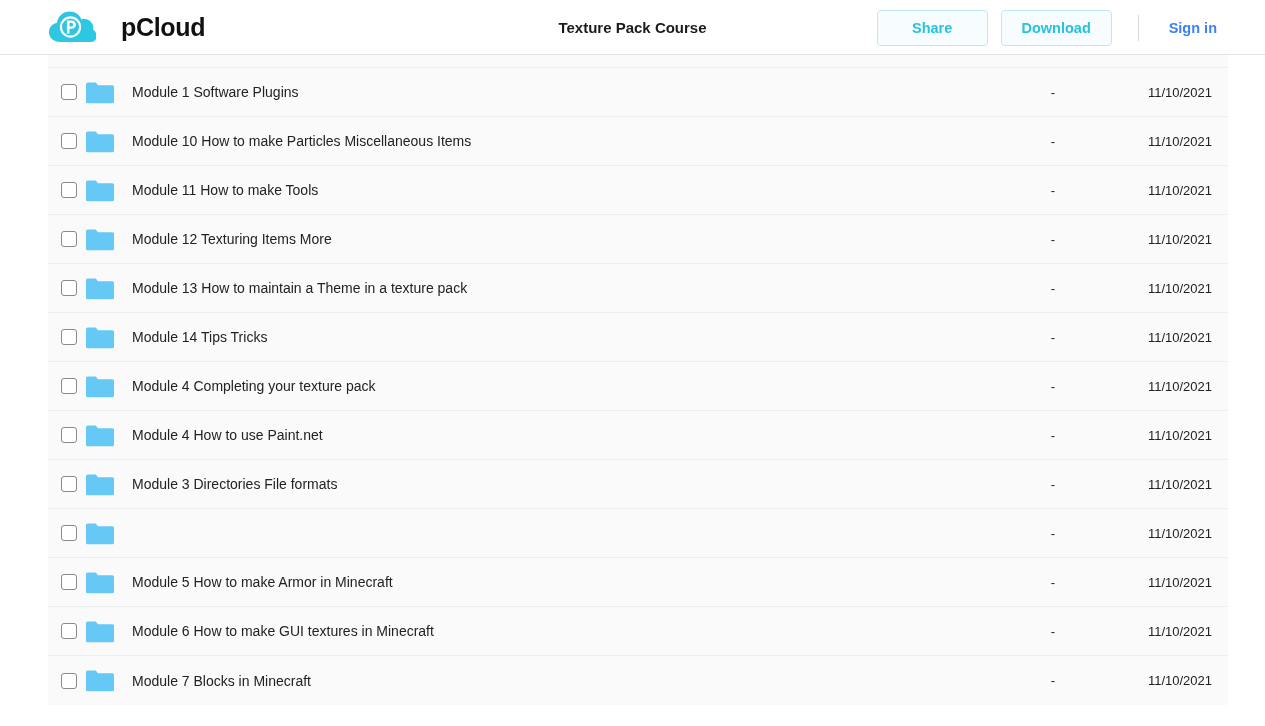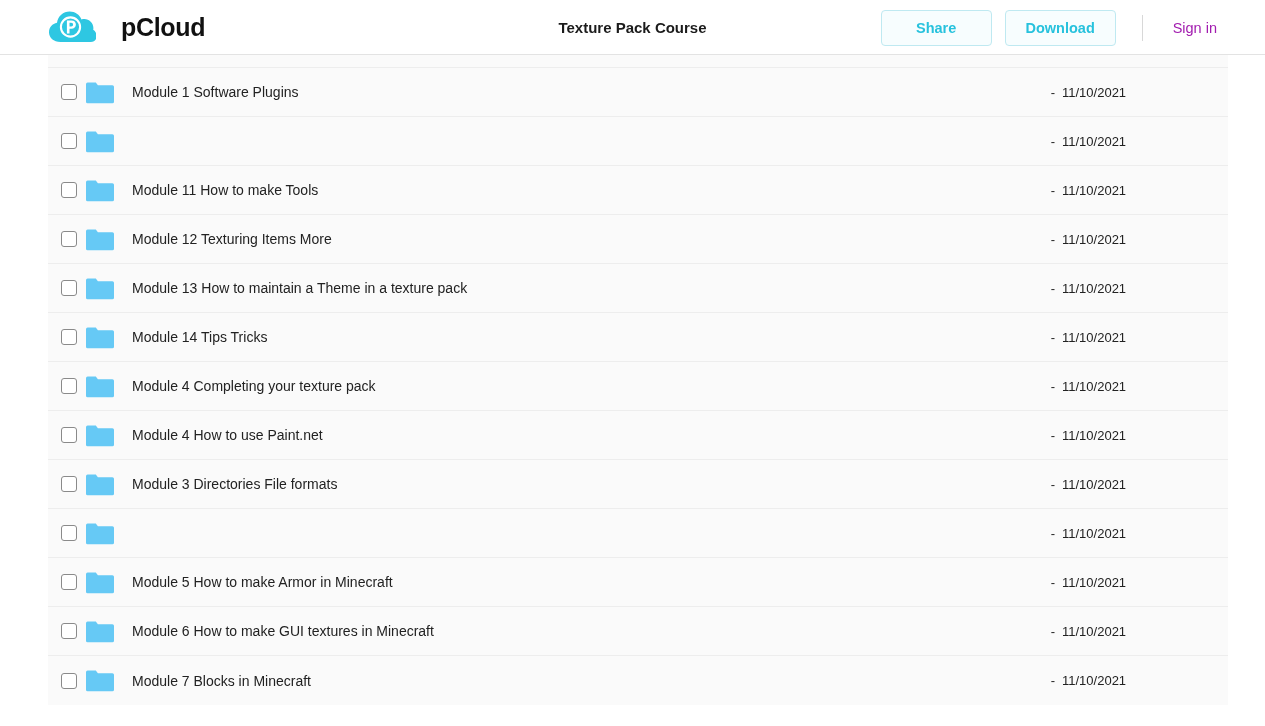--- a/index.html
+++ b/index.html
@@ -88,23 +88,23 @@
     white-space: nowrap;
   }
   .hbtn.share { margin-right: 13px; }
   .header-divider {
     width: 1px;
     height: 26px;
     background: #d8d8d8;
     margin: 0 30px 0 26px;
   }
   .signin {
-    color: #a21caf;
+    color: #3b82f6;
     font-size: 14.5px;
-    font-weight: normal;
+    font-weight: bold;
     text-decoration: none;
     cursor: pointer;
     white-space: nowrap;
   }
 
   
   .content {
     position: relative;
     width: 1265px;
     height: 671px;
@@ -168,21 +168,21 @@
     width: 90px;
     text-align: center;
     font-size: 13px;
     color: #222222;
   }
 
   .row-date {
     position: absolute;
     right: 16px;
     width: 150px;
-    text-align: left;
+    text-align: right;
     font-size: 13px;
     color: #222222;
   }
 </style>
 </head>
 <body>
 
 <div class="header">
 
   <div class="logo-area">
@@ -218,20 +218,21 @@
           </svg></span>
         <span class="row-name">Module 1 Software Plugins</span>
         <span class="row-size">-</span>
         <span class="row-date">11/10/2021</span>
       </div>
       <div class="row">
         <span class="cb"></span>
         <span class="folder-icon"><svg width="28" height="23" viewBox="0 0 28 23" xmlns="http://www.w3.org/2000/svg">
             <path d="M0 3.2A1.6 1.6 0 0 1 1.6 1.6h8.2l2.1 2.6H26.4A1.6 1.6 0 0 1 28 5.8v14.9a1.6 1.6 0 0 1-1.6 1.6H1.6A1.6 1.6 0 0 1 0 20.7V3.2z" fill="#66c9f5"></path>
           </svg></span>
+        <span class="row-name">Module 10 How to make Particles Miscellaneous Items</span>
         <span class="row-size">-</span>
         <span class="row-date">11/10/2021</span>
       </div>
       <div class="row">
         <span class="cb"></span>
         <span class="folder-icon"><svg width="28" height="23" viewBox="0 0 28 23" xmlns="http://www.w3.org/2000/svg">
             <path d="M0 3.2A1.6 1.6 0 0 1 1.6 1.6h8.2l2.1 2.6H26.4A1.6 1.6 0 0 1 28 5.8v14.9a1.6 1.6 0 0 1-1.6 1.6H1.6A1.6 1.6 0 0 1 0 20.7V3.2z" fill="#66c9f5"></path>
           </svg></span>
         <span class="row-name">Module 11 How to make Tools</span>
         <span class="row-size">-</span>

